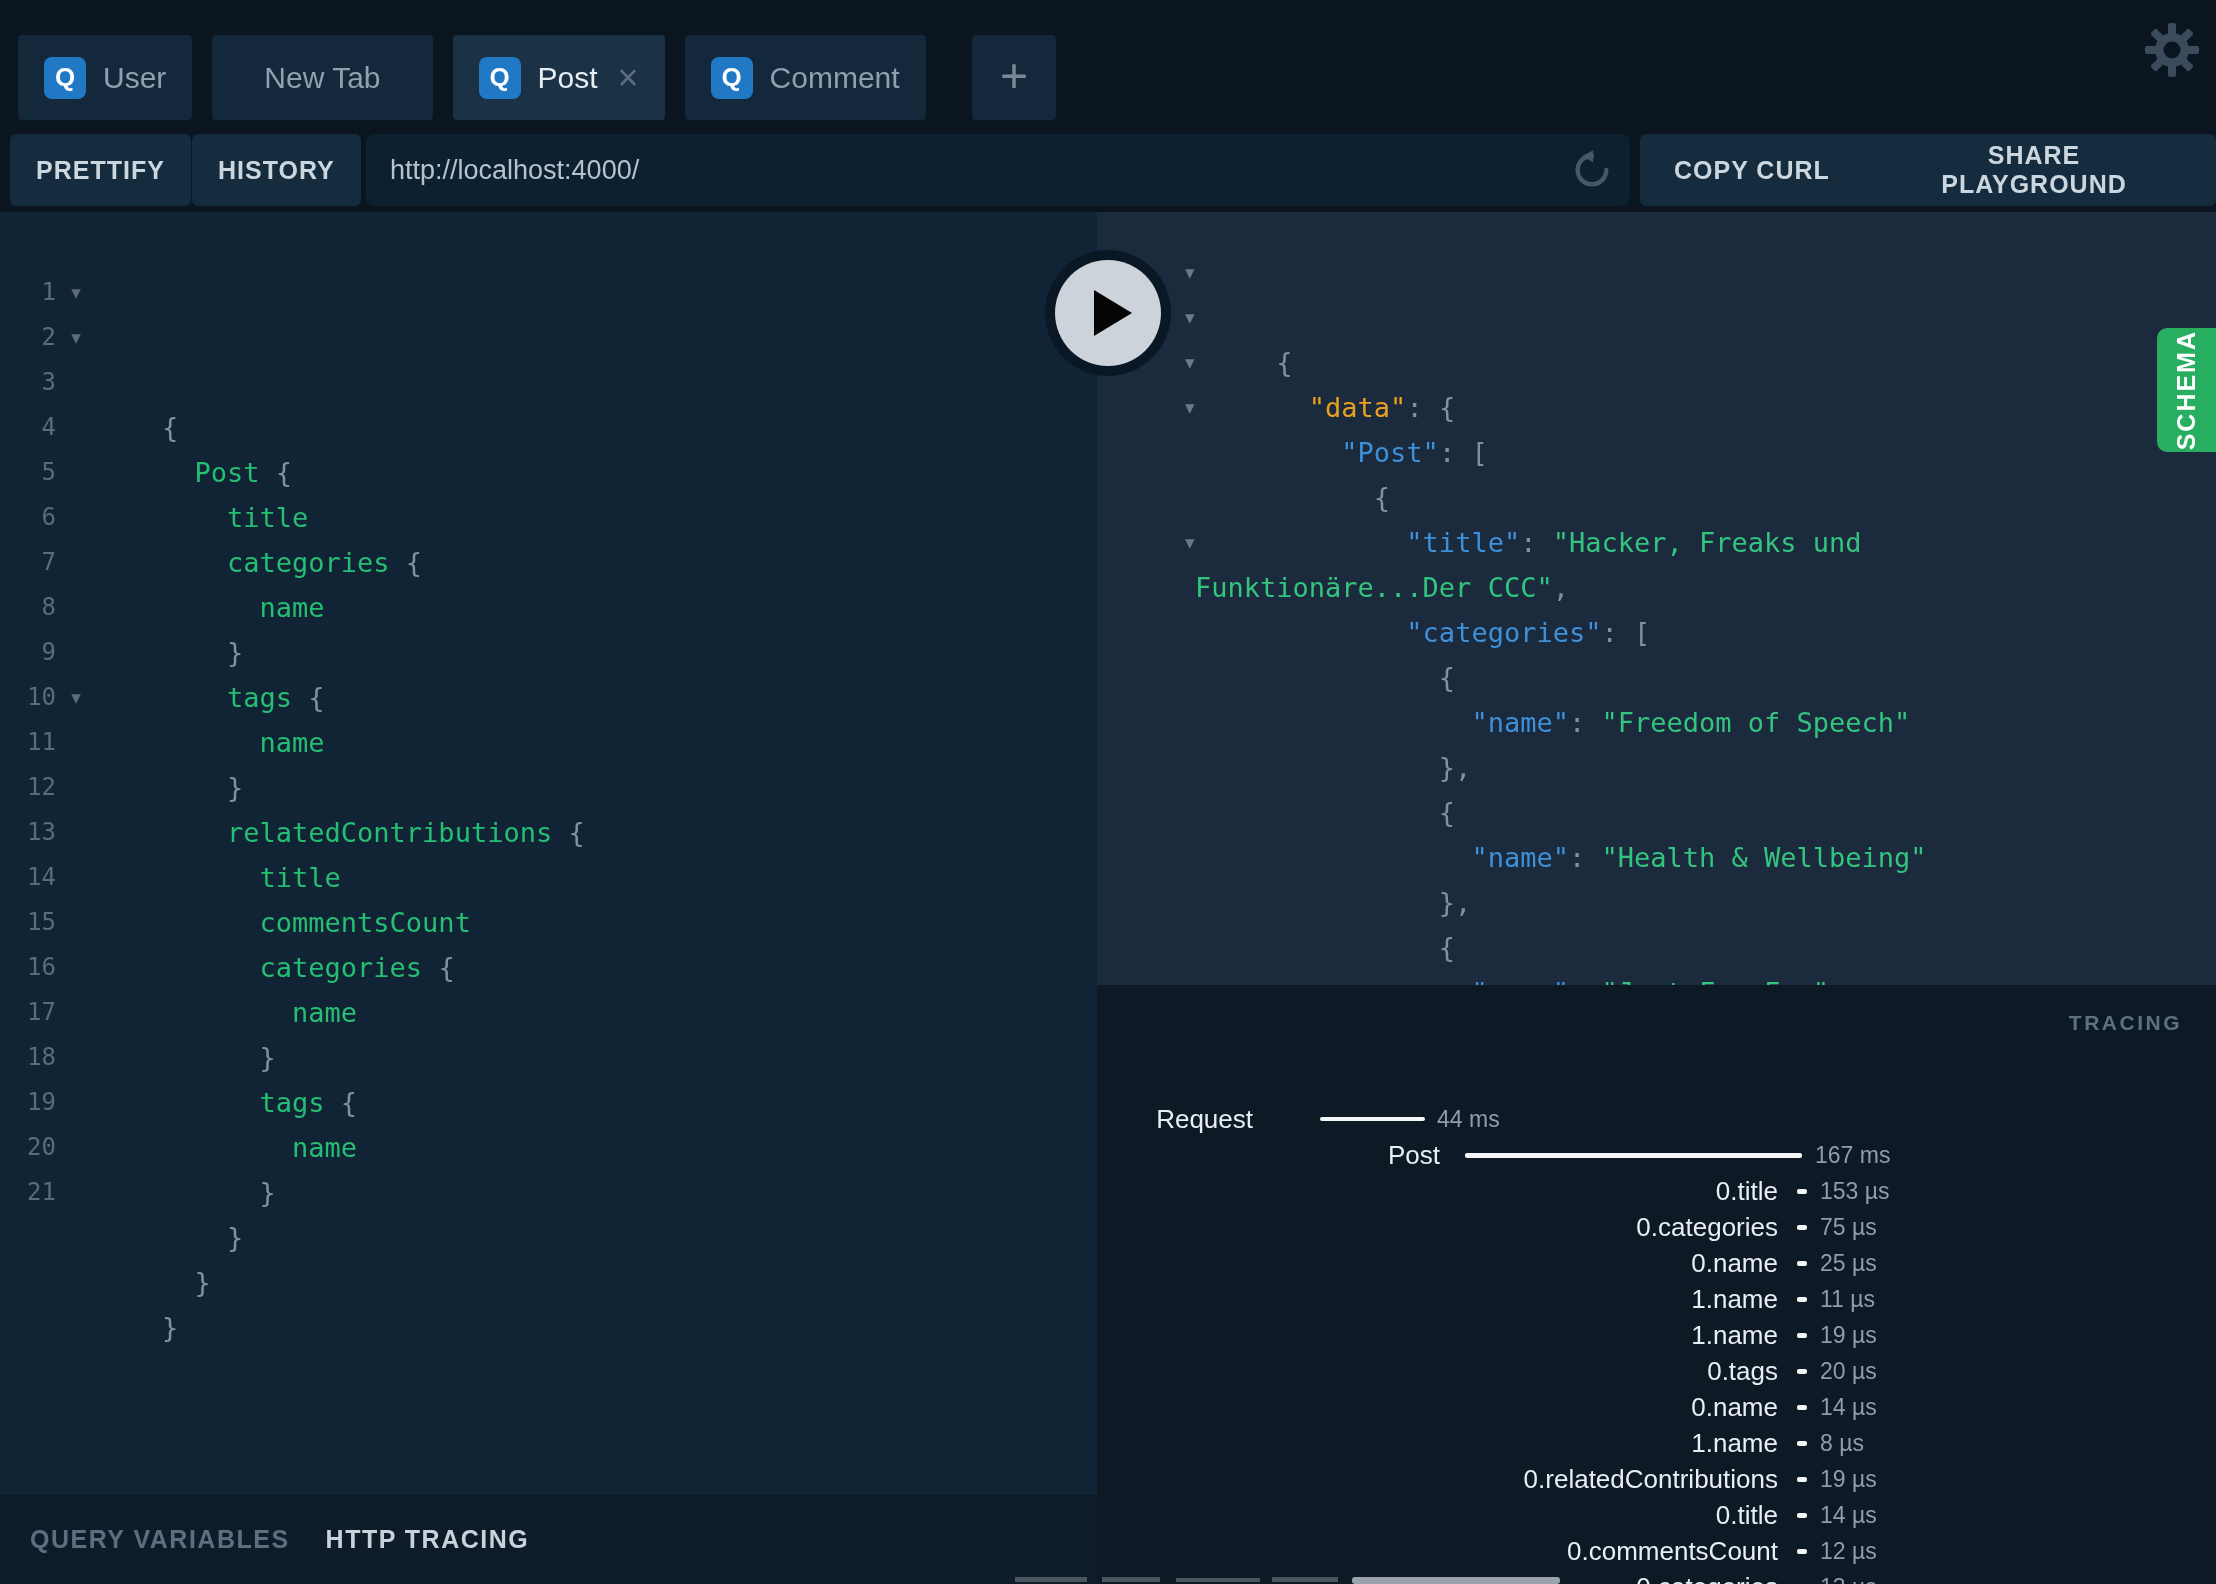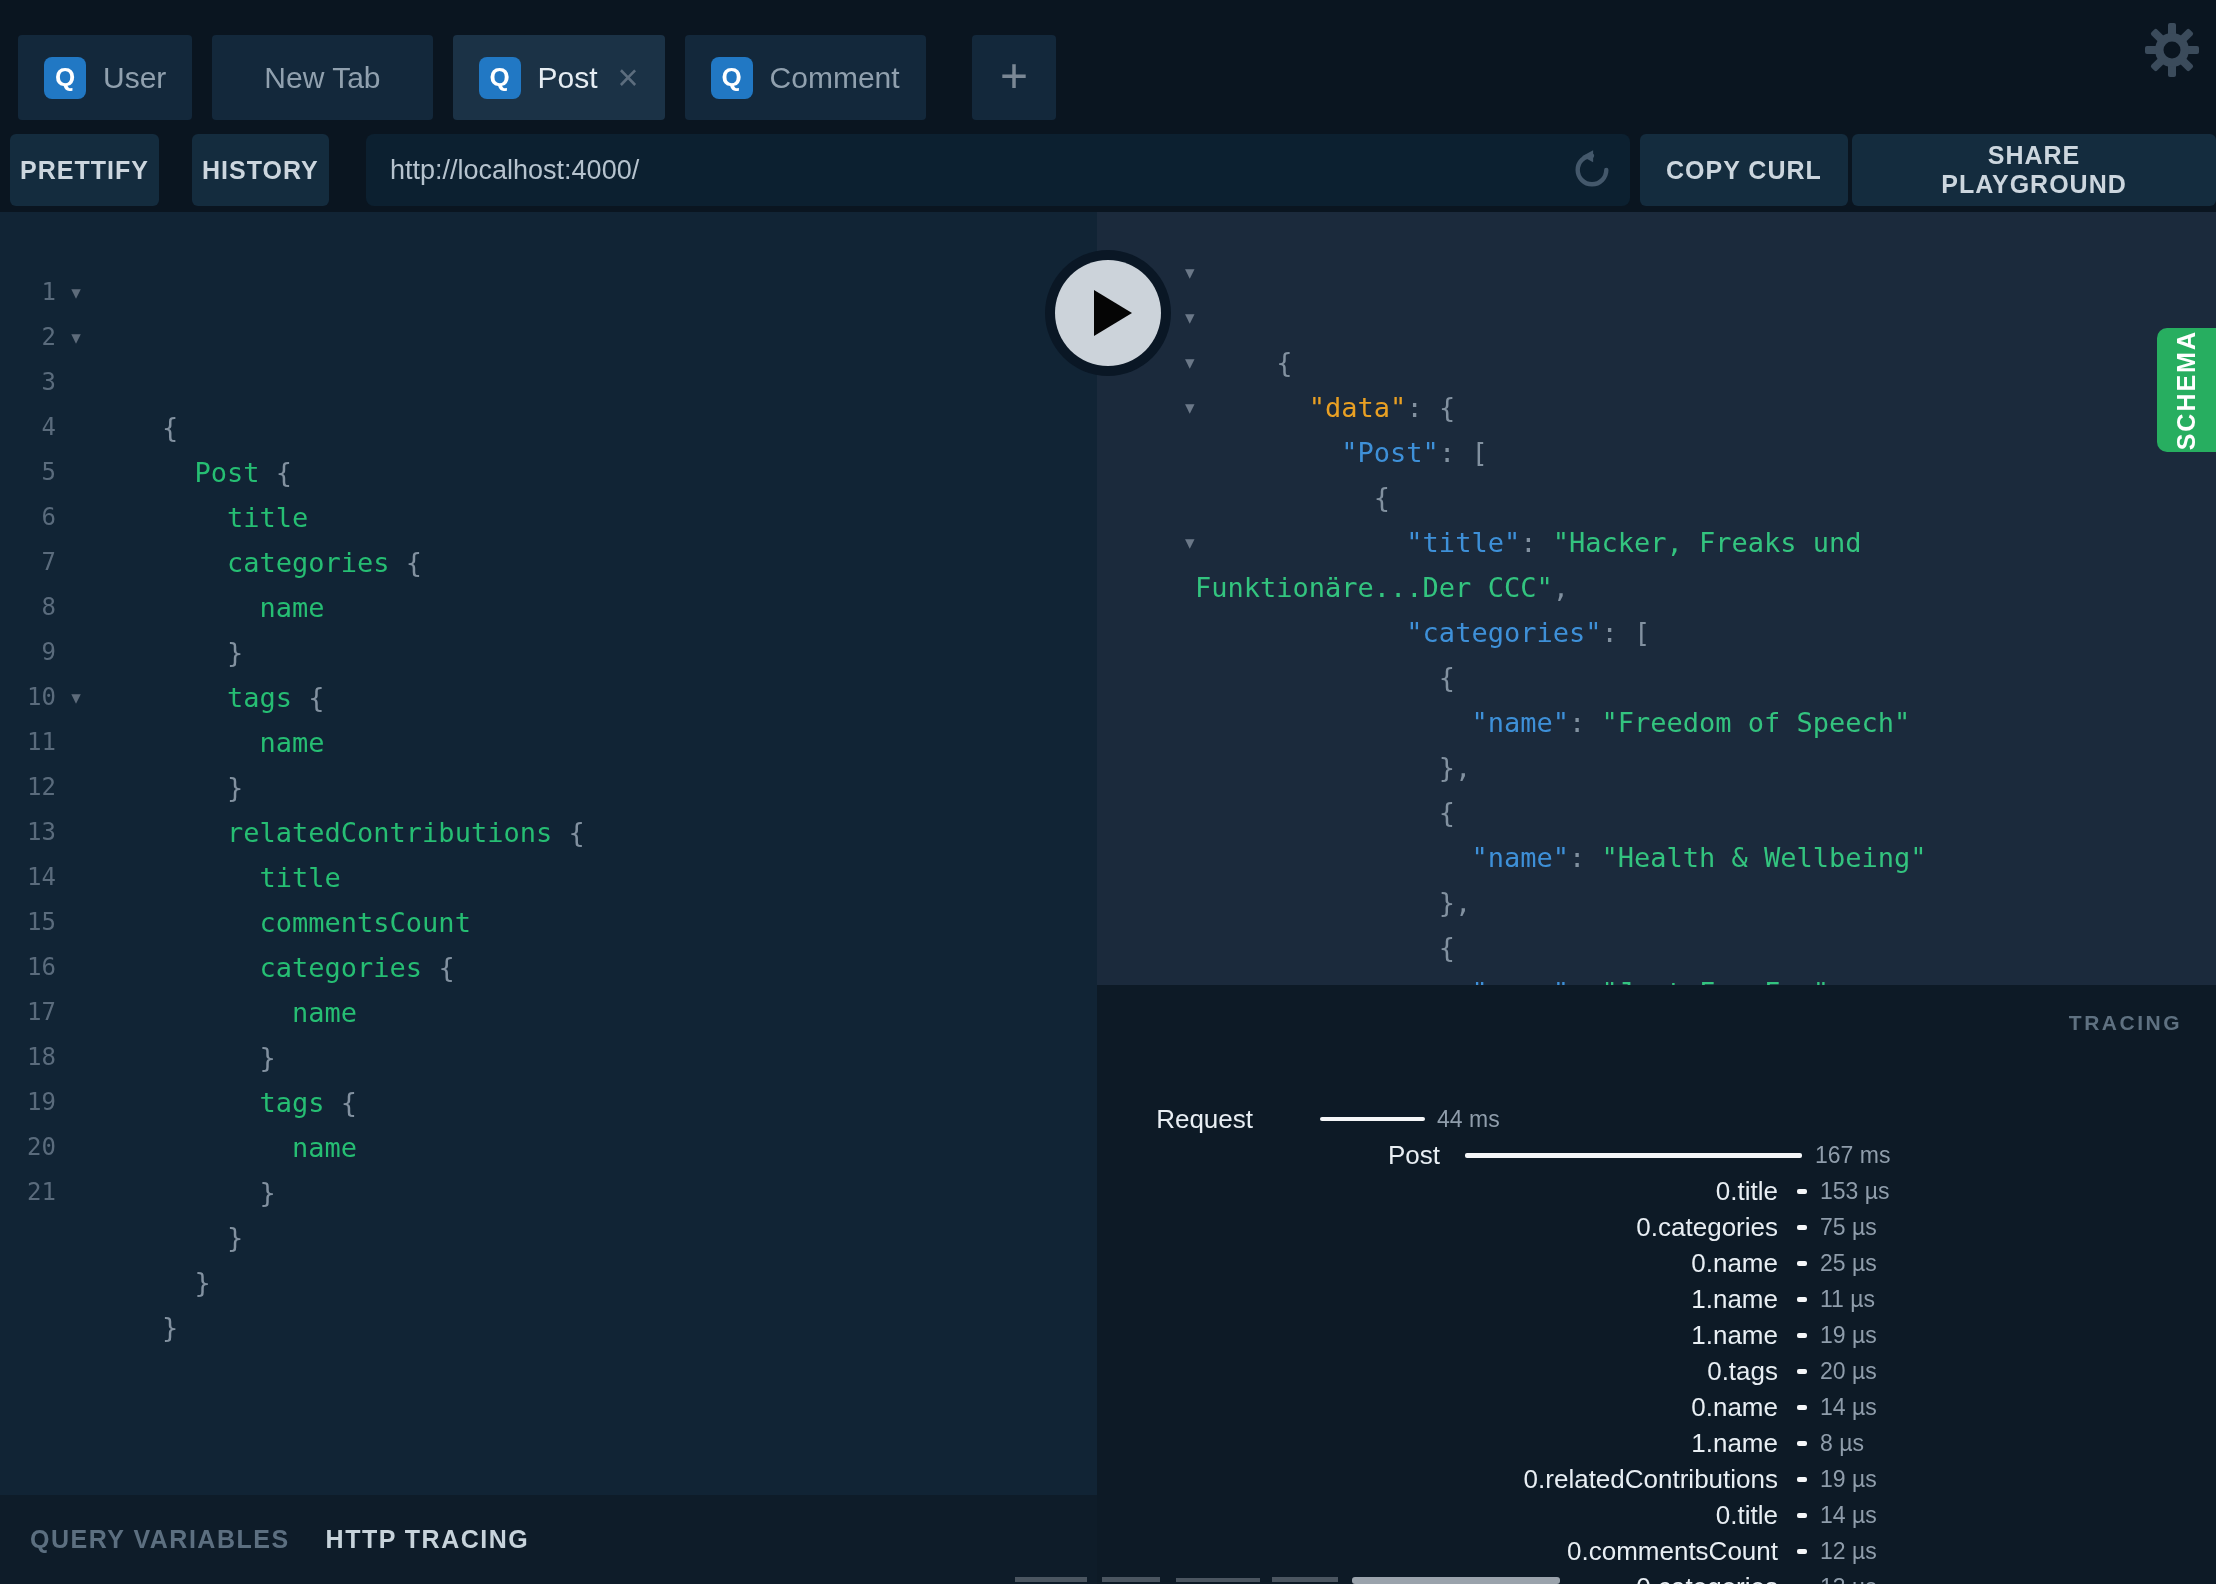--- a/index.html
+++ b/index.html
@@ -21,24 +21,24 @@
   .tab.no-badge{padding:0 52px;}
   .tab .closex{font-size:36px;color:#5c6d7e;margin-left:20px;line-height:30px;}
   #newtab{left:972px;top:35px;width:84px;height:85px;background:#13283b;border:none;
        border-radius:4px;color:#7a8794;font-size:48px;font-weight:300;cursor:pointer;
        display:flex;align-items:center;justify-content:center;padding-bottom:6px;}
   #gear{right:16px;top:22px;width:56px;height:56px;cursor:pointer;}
 
   
   .tbtn{position:absolute;top:134px;height:72px;background:#142c3e;border:none;border-radius:6px;
        color:#ccd6de;font-family:"Liberation Sans",sans-serif;font-size:25px;font-weight:bold;
-       letter-spacing:1px;padding:0 10px;cursor:pointer;}
+       letter-spacing:1px;padding:0 26px;cursor:pointer;}
   #btn-prettify{left:10px;}
   #btn-history{left:192px;}
-  #btn-copycurl{left:1640px;padding:0 26px;}
+  #btn-copycurl{left:1640px;padding:0 34px;}
   #btn-share{left:1852px;padding:0 52px;}
   #urlbar{left:366px;top:134px;width:1264px;height:72px;background:#0c2030;border:none;
        border-radius:8px;color:#b6c3ce;font-size:27px;font-family:"Liberation Sans",sans-serif;
        padding:0 70px 0 24px;box-sizing:border-box;}
   #reset{left:1570px;top:148px;width:44px;height:44px;cursor:pointer;}
 
   
   #editor{left:0;top:212px;width:1097px;height:1283px;background:#112435;overflow:hidden;cursor:text;}
   #editor-rows{position:absolute;left:0;top:58px;width:100%;}
   .crow{position:relative;height:45px;line-height:45px;white-space:pre;

